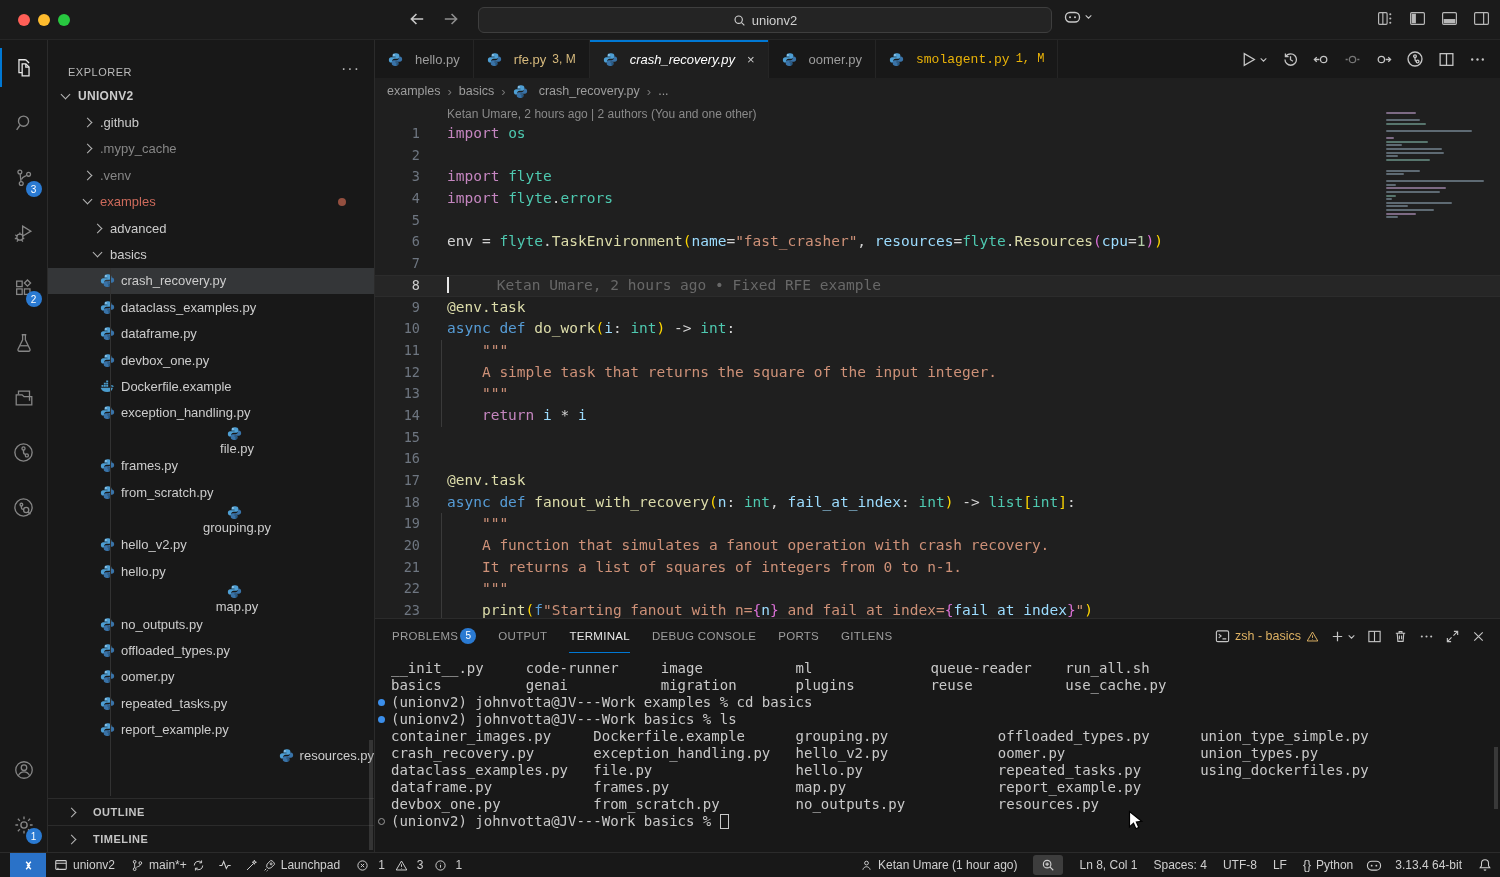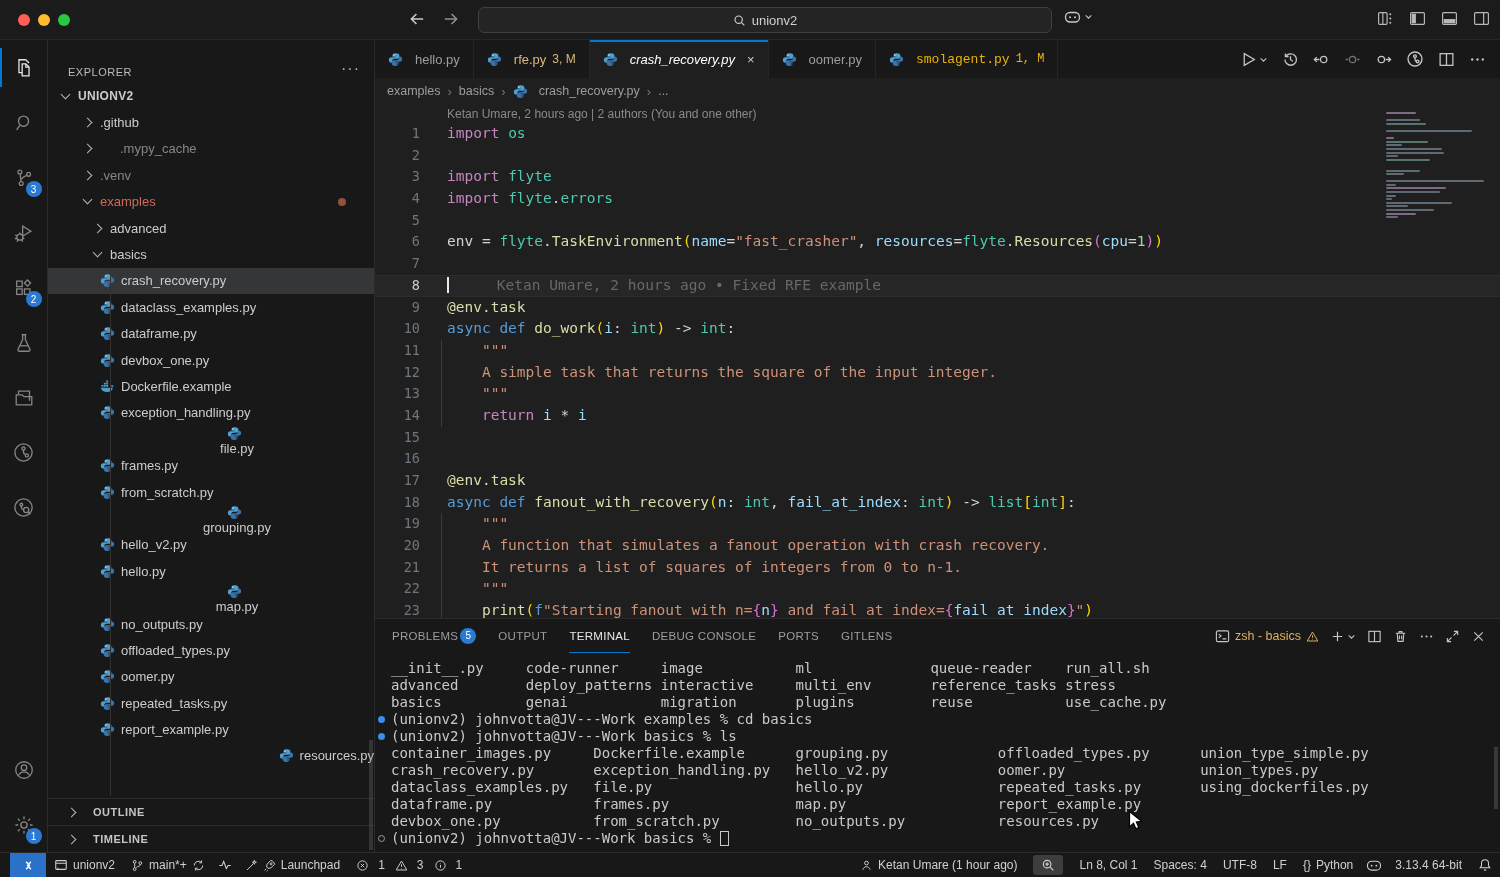--- a/index.html
+++ b/index.html
@@ -287,21 +287,21 @@
     </div>
     <div class="tree" id="tree">
         <div class="s-row root" style="padding-left: 14px;">
           <span class="chev open"></span>
           <span>UNIONV2</span>
         </div>
         <div class="s-row" style="padding-left: 36px;">
           <span class="chev closed"></span>
           <span class="s-label">.github</span>
         </div>
-        <div class="s-row dim" style="padding-left: 36px; gap: 20px;">
+        <div class="s-row dim" style="padding-left: 36px;">
           <span class="chev closed"></span>
           <span class="s-label">.mypy_cache</span>
         </div>
         <div class="s-row dim" style="padding-left: 36px;">
           <span class="chev closed"></span>
           <span class="s-label">.venv</span>
         </div>
         <div class="s-row" style="padding-left: 36px;">
           <span class="chev open"></span>
           <span class="s-label" style="color: rgb(205, 106, 91);">examples</span>
@@ -885,21 +885,20 @@
           </span>
           <span>
             <svg width="15" height="15" viewBox="0 0 16 16" fill="none" stroke="currentColor" stroke-width="1.2">
                 <path d="M3.5 3.5l9 9M12.5 3.5l-9 9"></path>
               </svg>
           </span>
         </div>
       </div>
       <div class="terminal" id="terminal">
           <div class="t-line"><span>__init__.py     code-runner     image           ml              queue-reader    run_all.sh</span></div>
-          <div class="t-line"><span>advanced        deploy_patterns interactive     multi_env       reference_tasks stress</span></div>
           <div class="t-line"><span>basics          genai           migration       plugins         reuse           use_cache.py</span></div>
           <div class="t-line"><span class="t-marker done"></span><span>(unionv2) johnvotta@JV---Work examples % cd basics</span></div>
           <div class="t-line"><span class="t-marker done"></span><span>(unionv2) johnvotta@JV---Work basics % ls</span></div>
           <div class="t-line"><span>container_images.py     Dockerfile.example      grouping.py             offloaded_types.py      union_type_simple.py</span></div>
           <div class="t-line"><span>crash_recovery.py       exception_handling.py   hello_v2.py             oomer.py                union_types.py</span></div>
           <div class="t-line"><span>dataclass_examples.py   file.py                 hello.py                repeated_tasks.py       using_dockerfiles.py</span></div>
           <div class="t-line"><span>dataframe.py            frames.py               map.py                  report_example.py</span></div>
           <div class="t-line"><span>devbox_one.py           from_scratch.py         no_outputs.py           resources.py</span></div>
           <div class="t-line"><span class="t-marker pending"></span><span>(unionv2) johnvotta@JV---Work basics % </span><span class="t-cursor"></span></div>
         </div>

